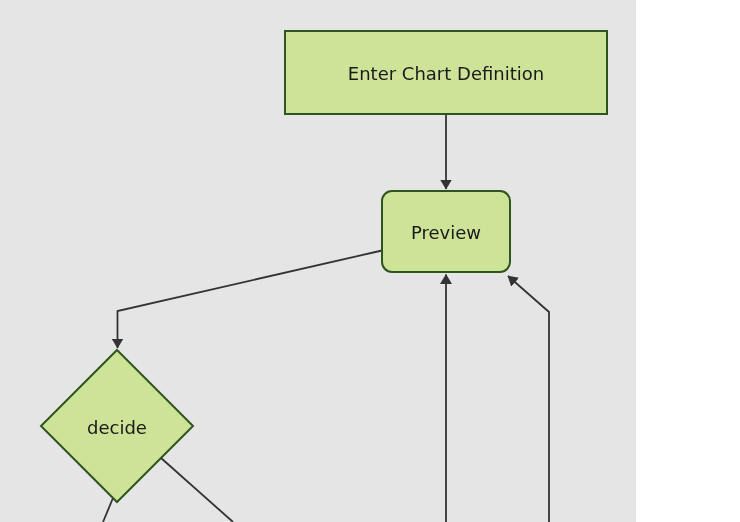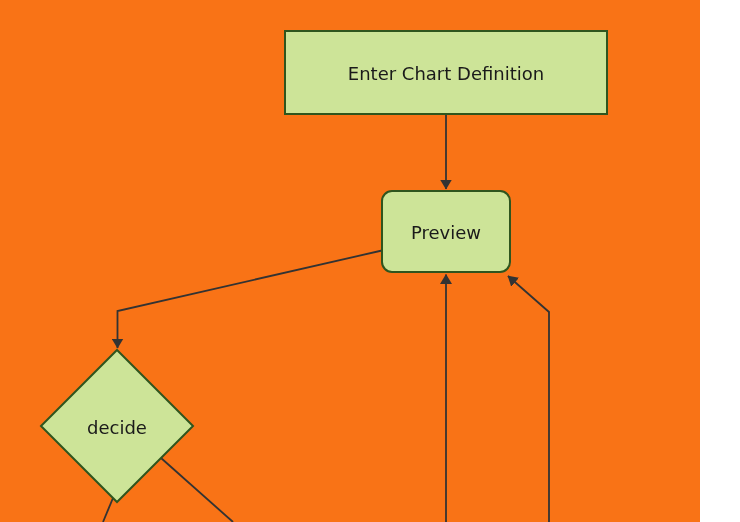--- a/index.html
+++ b/index.html
@@ -2,23 +2,23 @@
 <html><head>
 <meta charset="utf-8">
 <style>
   html, body {
     margin: 0;
     padding: 0;
     background: #ffffff;
   }
   .canvas {
     position: relative;
-    width: 700px;
+    width: 636px;
     height: 522px;
-    background: #f97316;
+    background: #e5e5e5;
     overflow: hidden;
     font-family: "DejaVu Sans", "Liberation Sans", sans-serif;
   }
   svg { display: block; }
   .edge {
     fill: none;
     stroke: #333333;
     stroke-width: 1.8px;
   }
   .node-shape {

